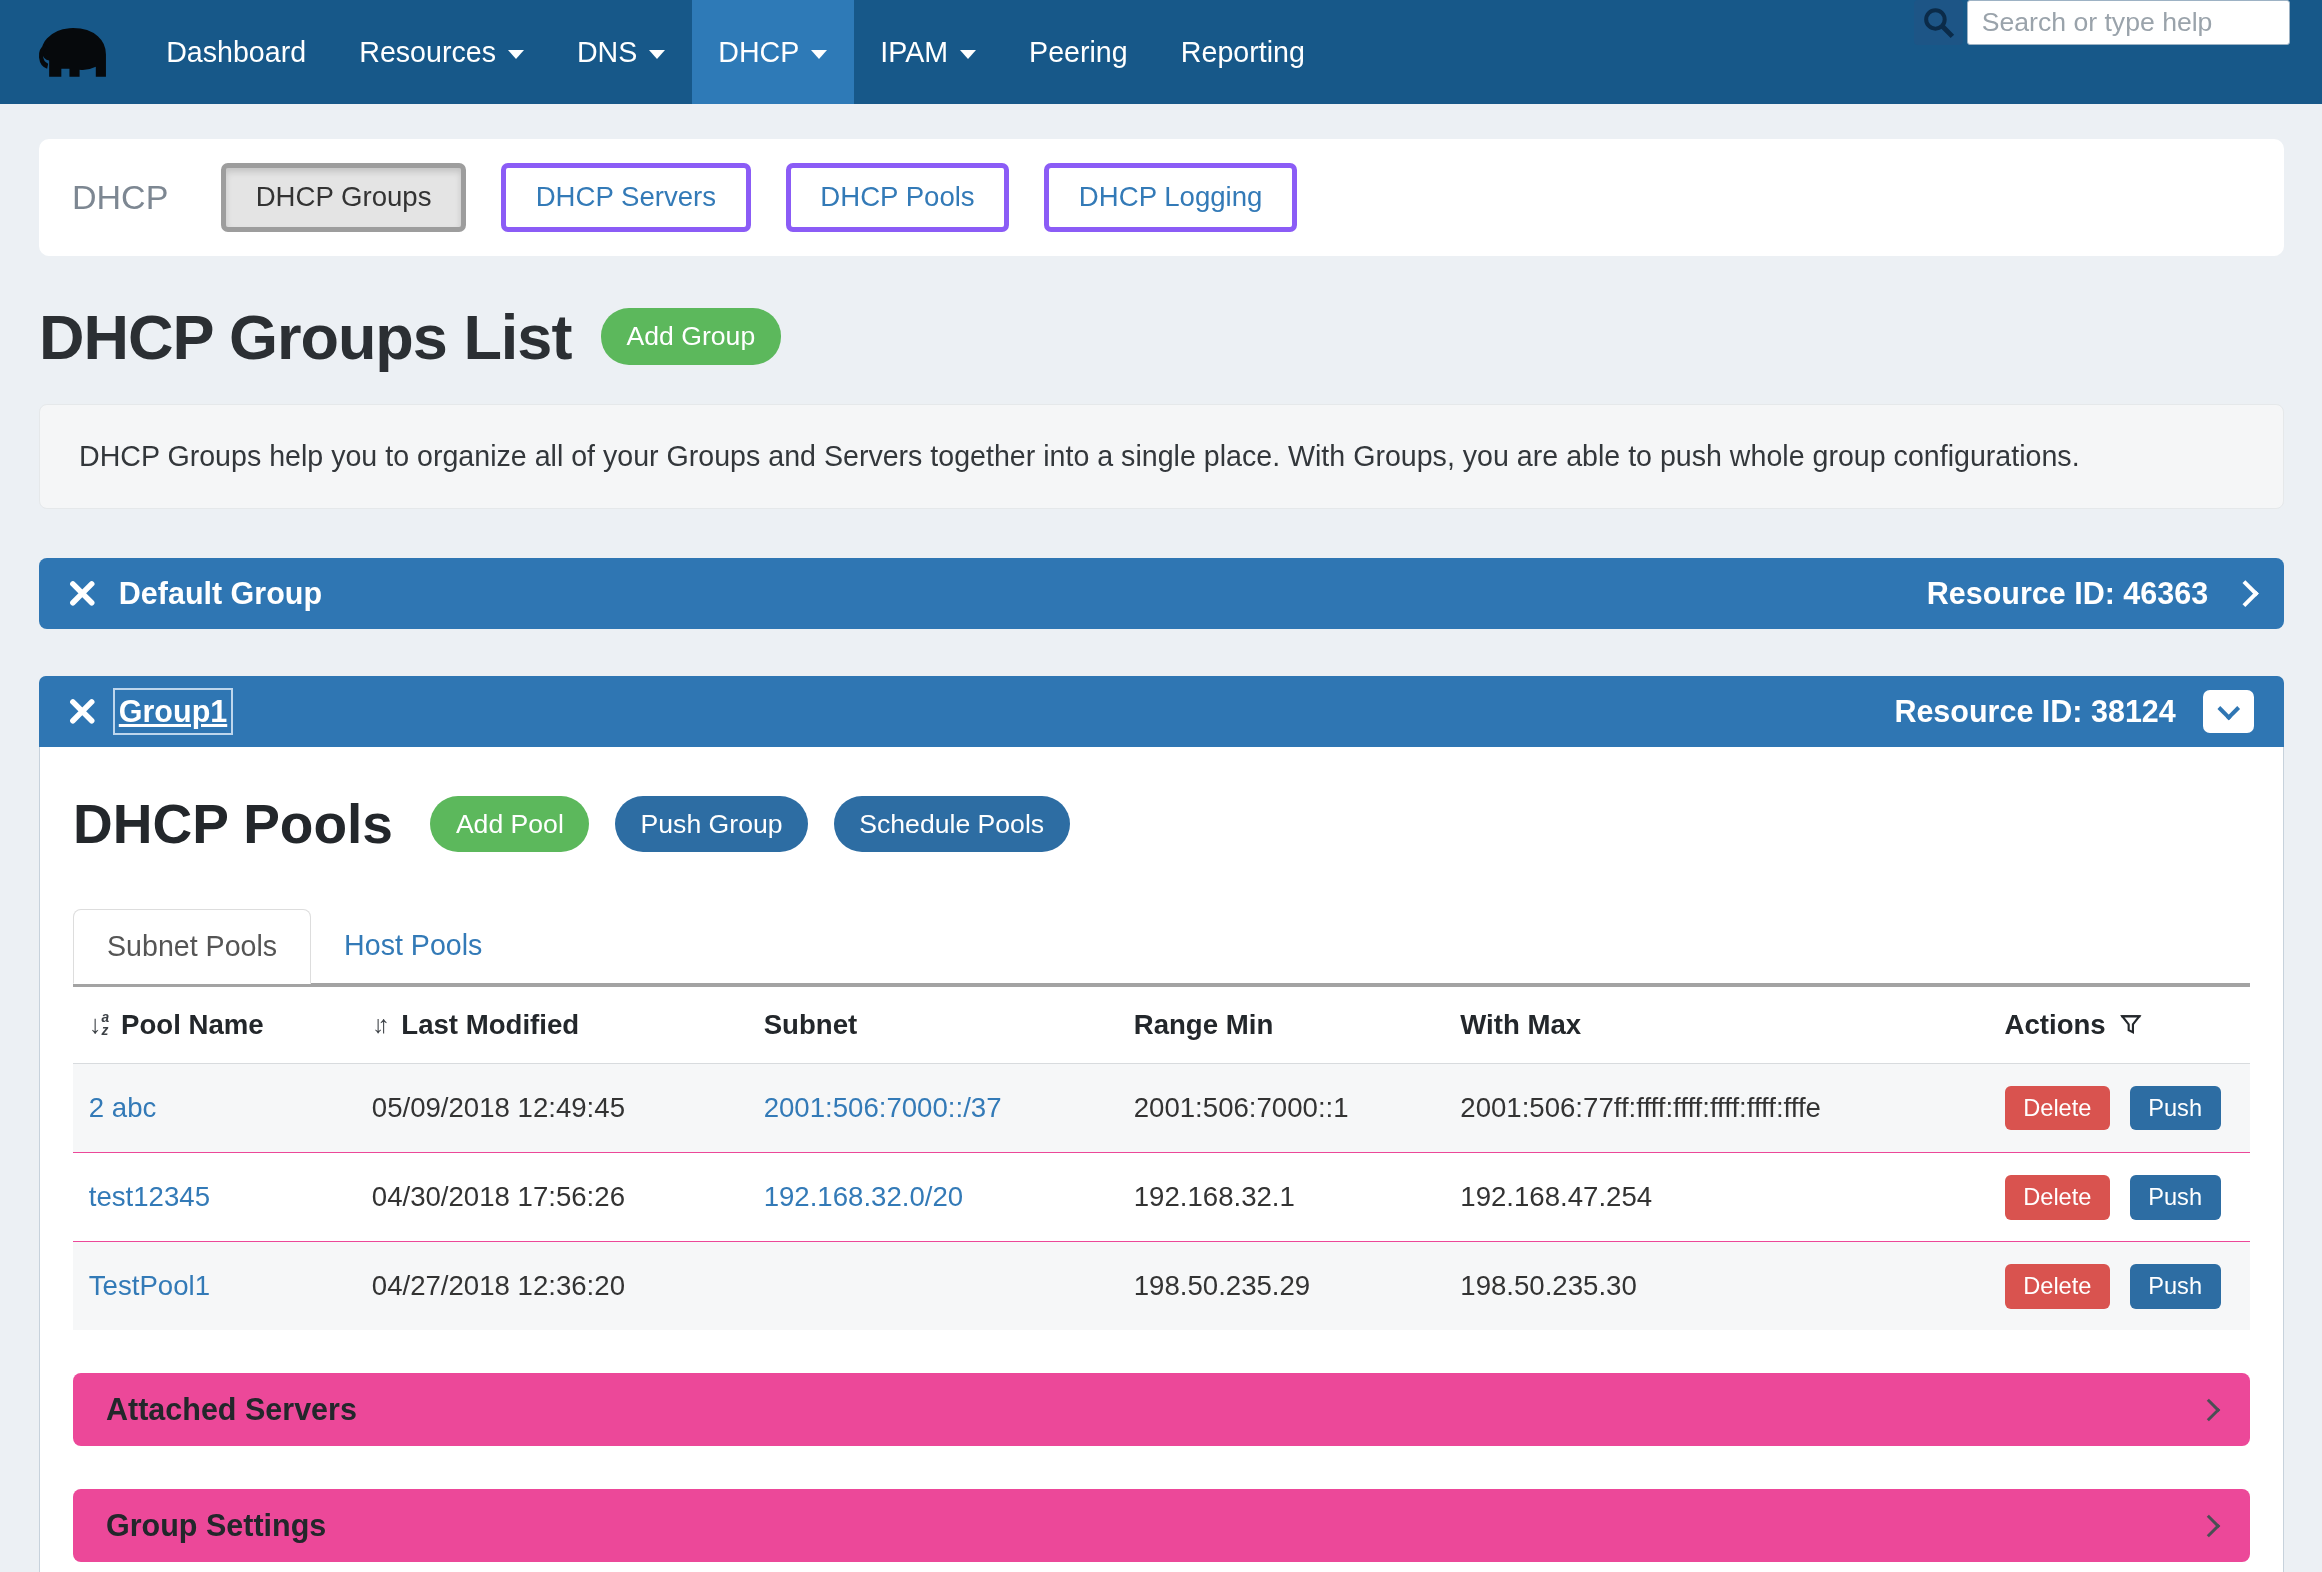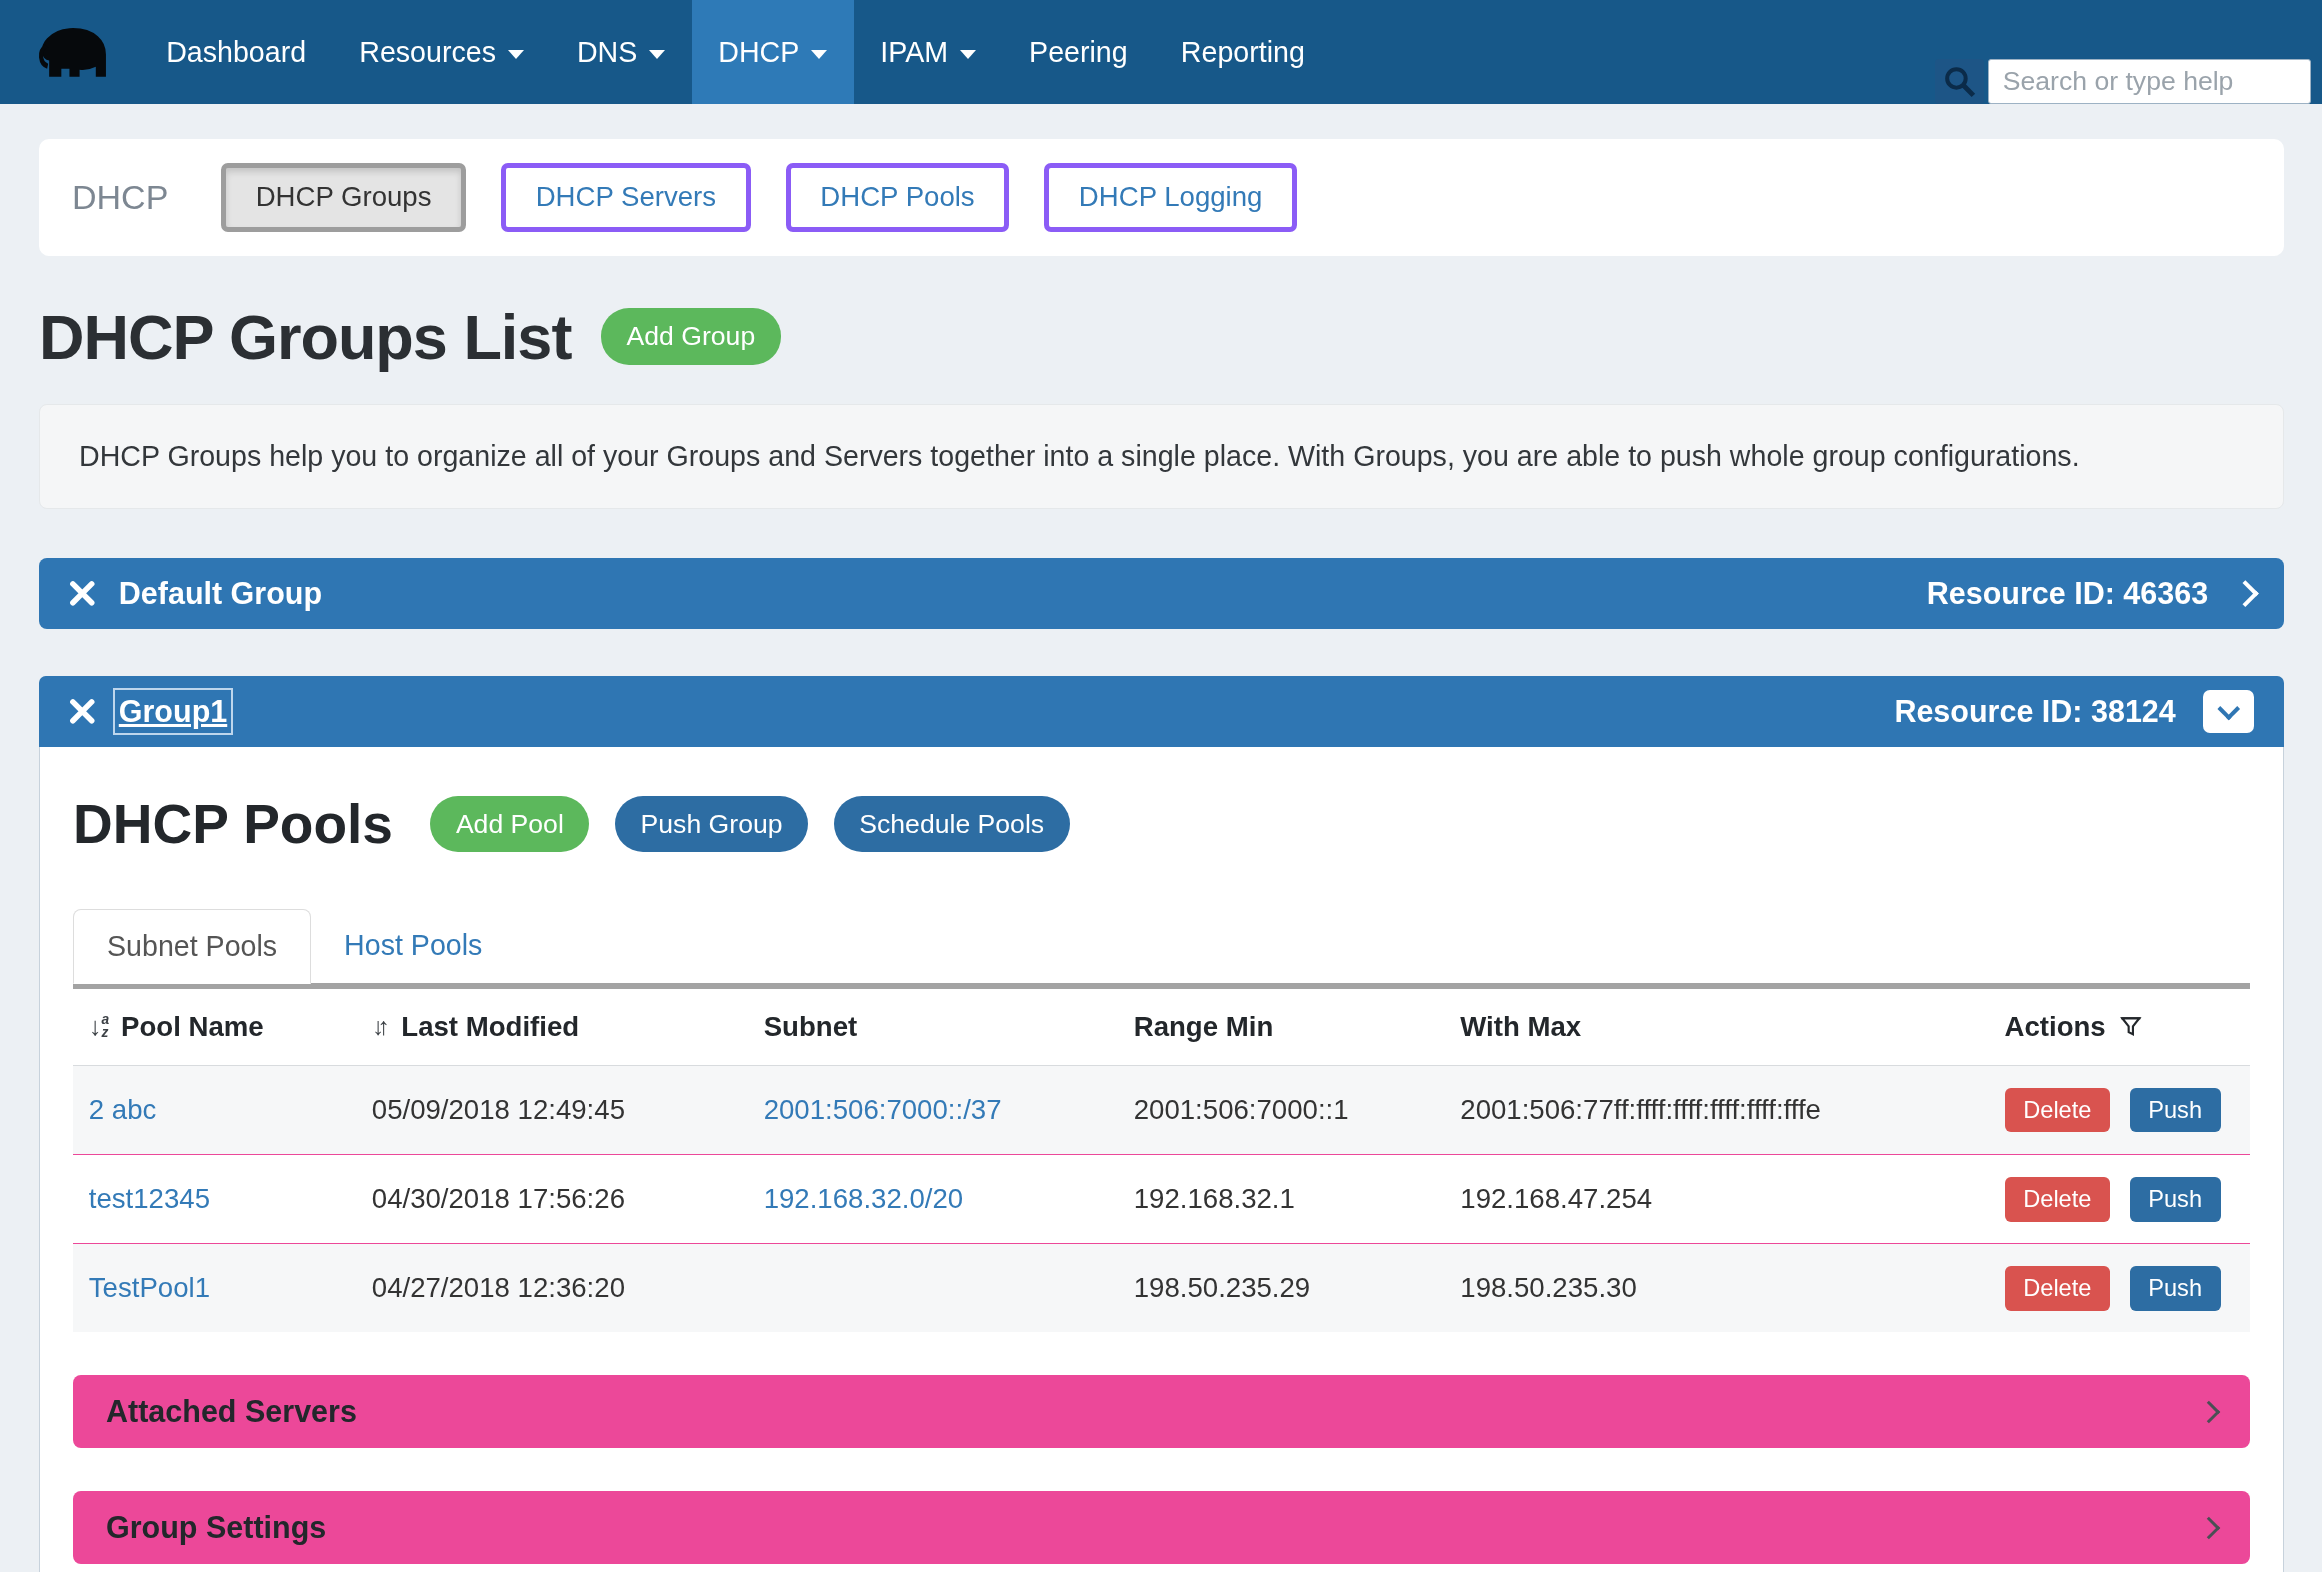--- a/index.html
+++ b/index.html
@@ -32,22 +32,22 @@
   }
   .nav-item.active { background: #2e7ab7; }
   .caret {
     width: 0; height: 0; margin-top: 4.9px;
     border-left: 8.9px solid transparent;
     border-right: 8.9px solid transparent;
     border-top: 9.9px solid #fff;
   }
   .nav-search {
     margin-left: auto;
-    display: flex; align-items: flex-end;
-    padding-right: 12px; gap: 3.9px;
+    display: flex; align-items: flex-start;
+    padding-right: 33px; gap: 3.9px;
   }
   .search-icon-box {
     width: 49px; height: 45px;
     background: #1d5586;
     display: flex; align-items: center; justify-content: center;
     border-radius: 3.9px; cursor: pointer;
   }
   .nav-search input {
     width: 323px; height: 45px;
     border: 1px solid #9db2c4; border-radius: 3px;
@@ -146,21 +146,21 @@
     border: 1px solid #c7d2dc;
     border-radius: 7.9px;
   }
   .group-panel .group-bar { border-radius: 6.9px 6.9px 0 0; margin: -1px -1px 0; }
   .panel-body { padding: 37px 33px 43px; }
 
   .pools-header { display: flex; align-items: center; gap: 25.6px; margin: 7.9px 0 9.9px; }
   .pools-header h2 { font-size: 55px; font-weight: bold; color: #23272b; margin-right: 11.8px; }
 
   
-  .pool-tabs { display: flex; align-items: center; border-bottom: 6px solid #a3a3a3; margin-top: 53px; }
+  .pool-tabs { display: flex; align-items: center; border-bottom: 4px solid #a3a3a3; margin-top: 53px; }
   .pool-tab { font-size: 28.6px; padding: 19.7px 33px; cursor: pointer; }
   .pool-tab.active {
     background: #fff; color: #555;
     border: 1px solid #ddd; border-bottom: 1px solid #fff;
     border-radius: 7.9px 7.9px 0 0; margin-bottom: -1px;
   }
   .pool-tab.inactive { color: #337ab7; }
 
   
   table { width: 100%; border-collapse: collapse; font-size: 27.6px; }

